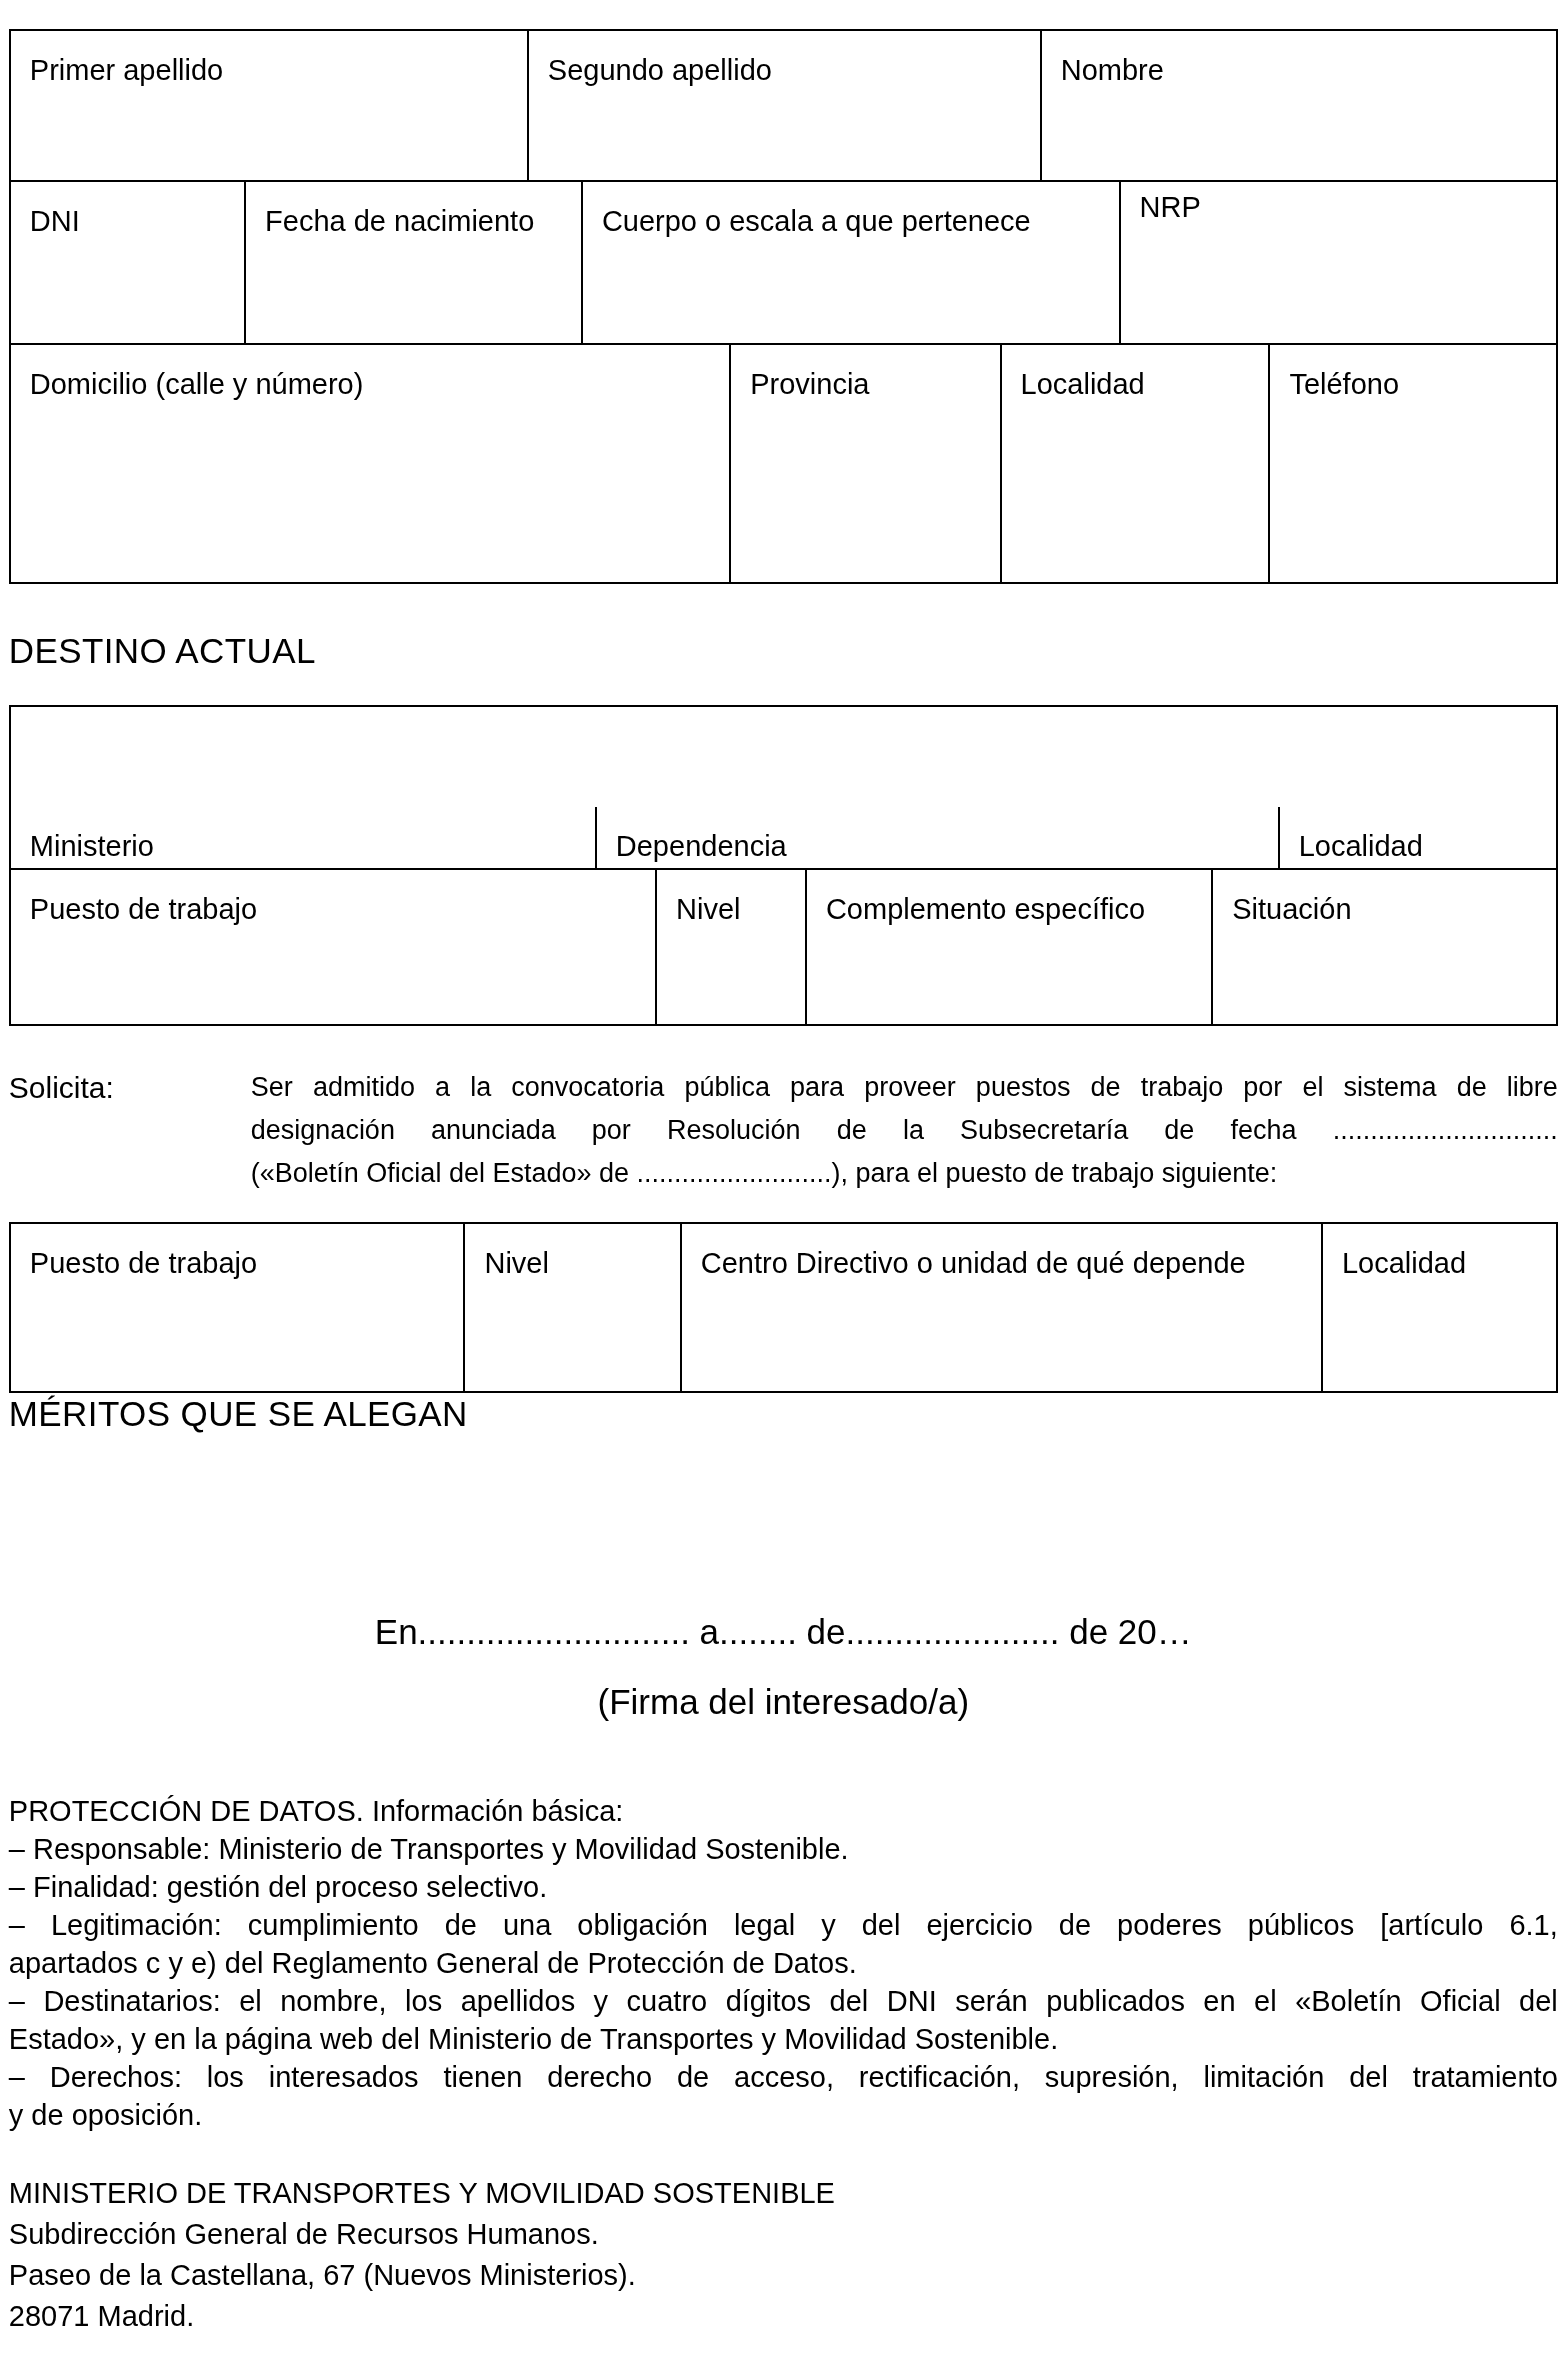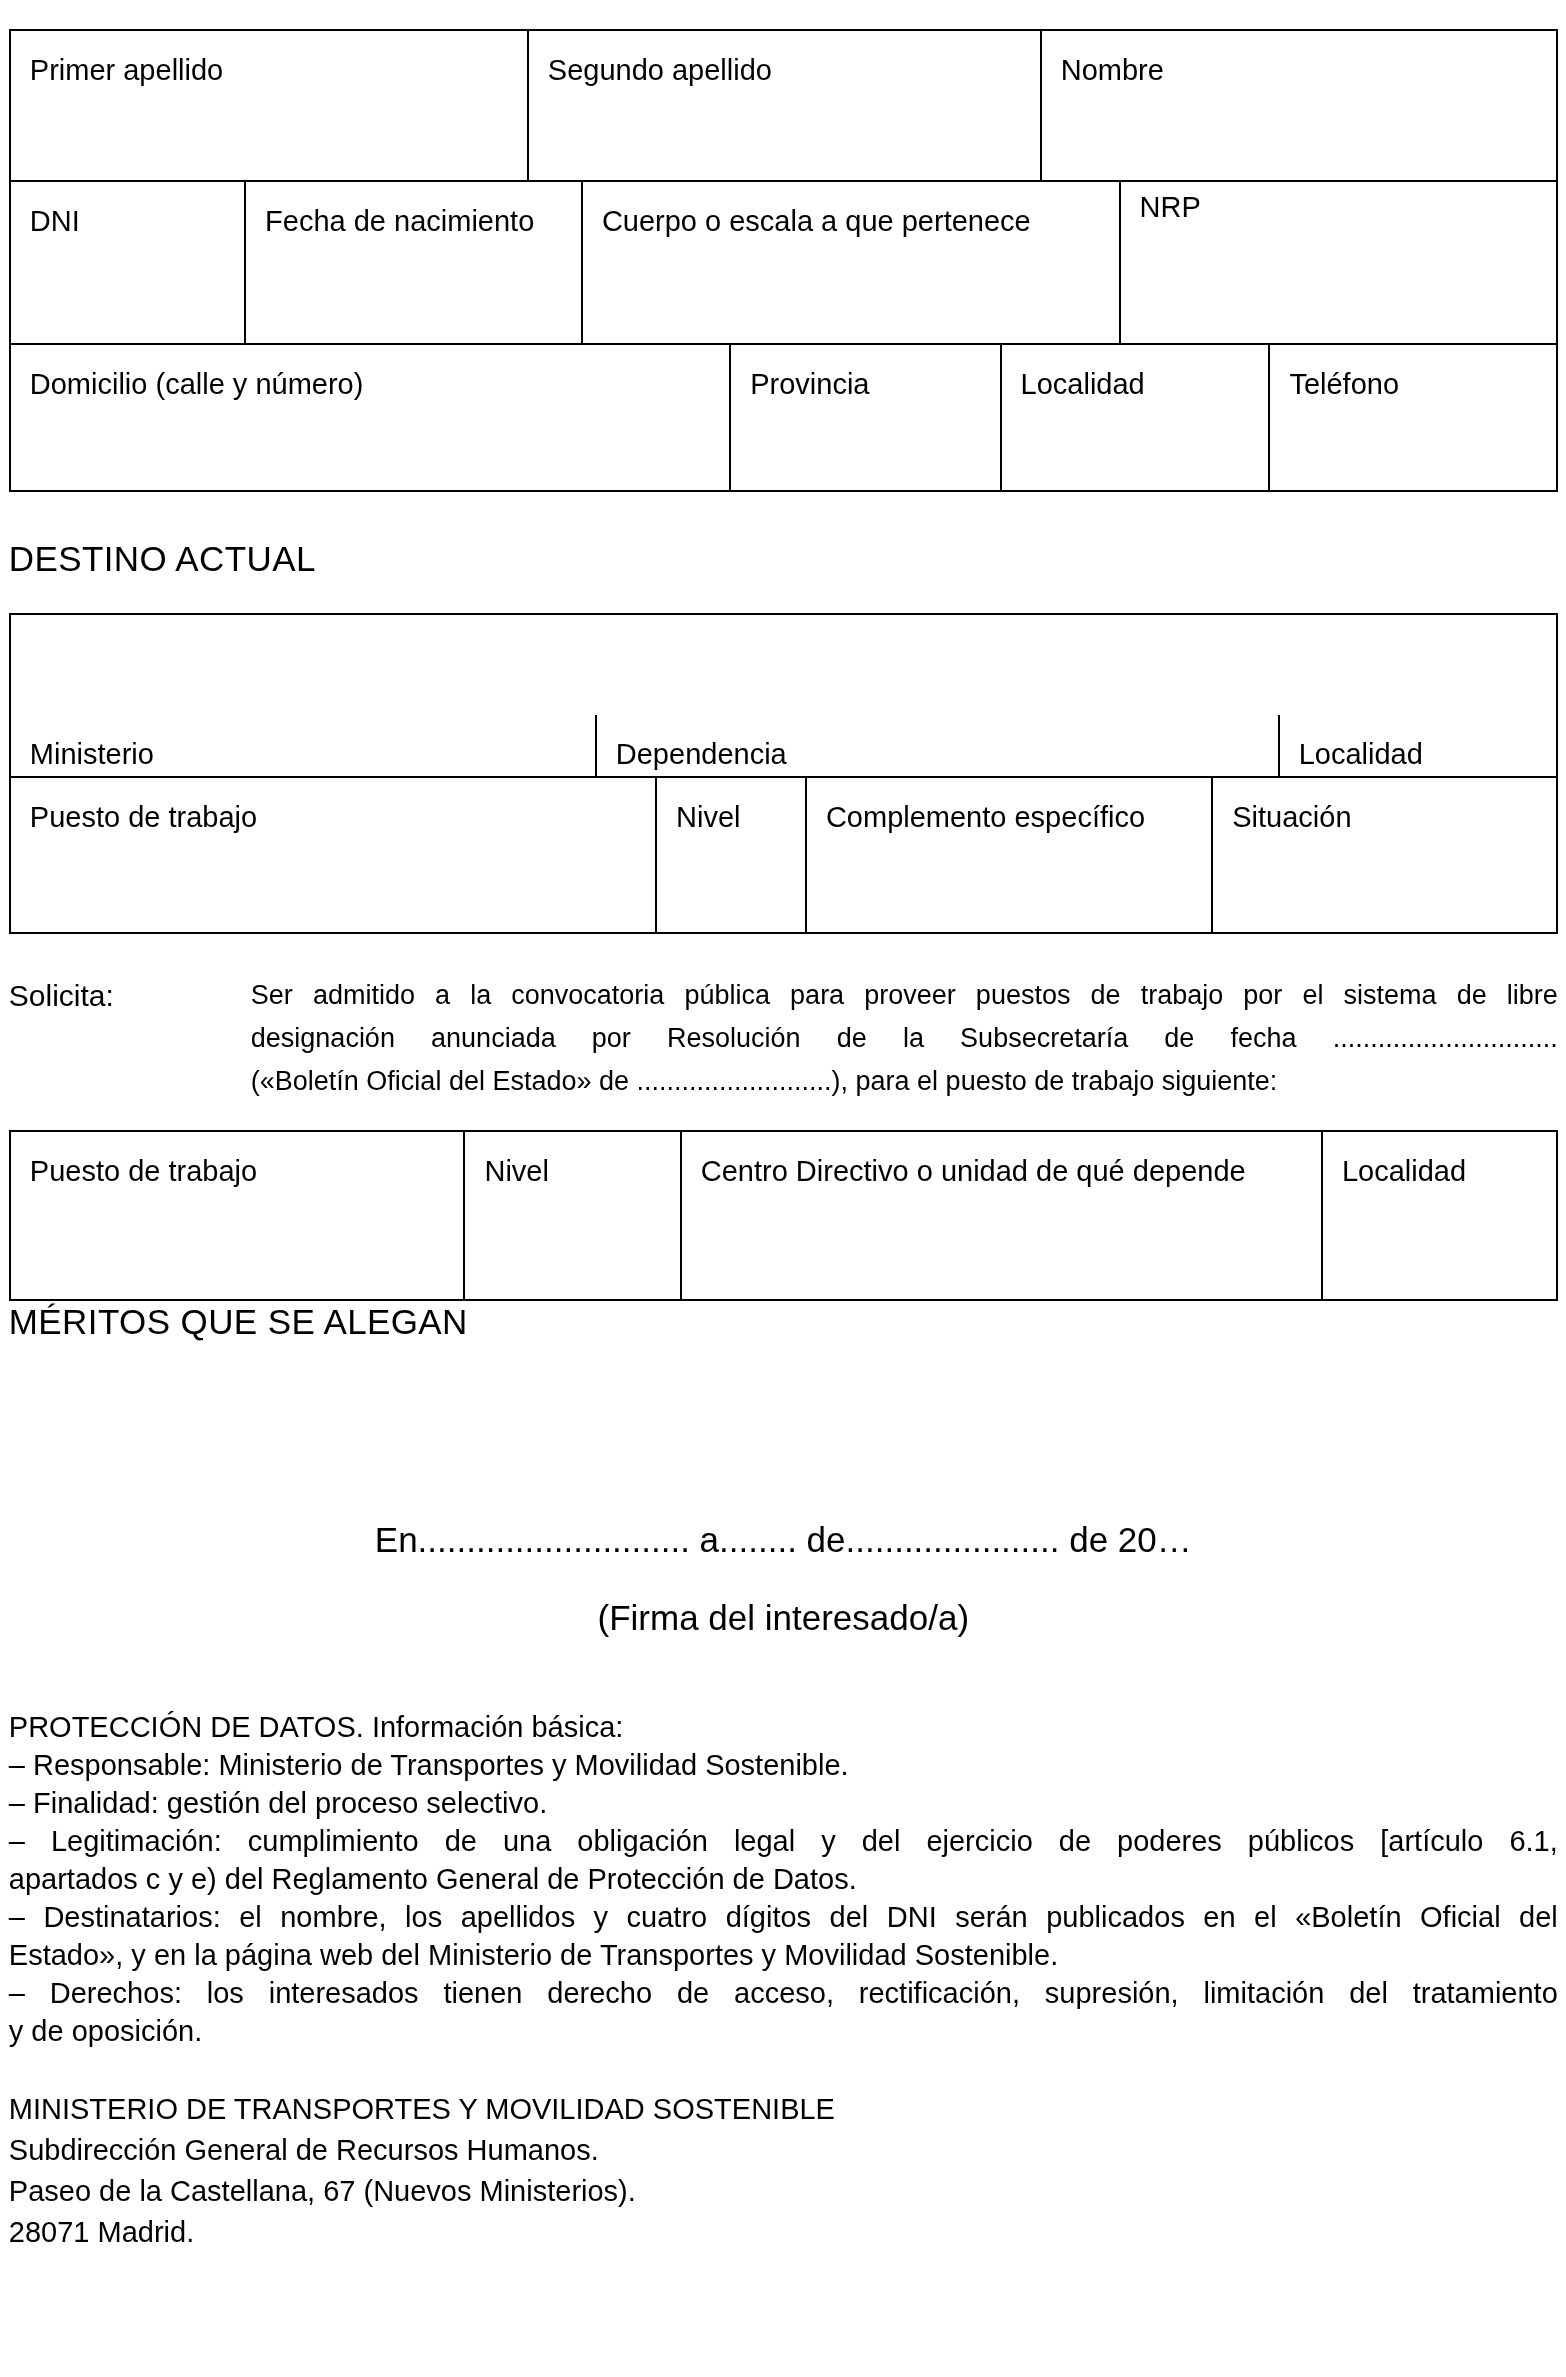--- a/index.html
+++ b/index.html
@@ -41,21 +41,21 @@
   .cell .lbl {
     font-size: 29px;
     line-height: 33px;
     white-space: nowrap;
   }
   .cell.top-label { padding-top: 8.8px; }
 
   .t1 { margin-top: 23.6px; }
   .t1 .r1 { height: 154px; }
   .t1 .r2 { height: 165px; }
-  .t1 .r3 { height: 149px; }
+  .t1 .r3 { height: 241px; }
 
   .h-destino { margin-top: 46px; }
   .t2 { margin-top: 33px; }
   .t2 .r1 { height: 166px; align-items: flex-end; }
   .t2 .r2 { height: 158px; }
 
   .t3 { margin-top: 24.5px; }
   .t3 .r1 { height: 171px; }
 
   
@@ -95,21 +95,21 @@
   .h-meritos { }
 
   
   .fecha-line {
     margin-top: 177px;
     text-align: center;
     font-size: 35px;
     line-height: 40px;
   }
   .firma-line {
-    margin-top: 38px;
+    margin-top: 30px;
     text-align: center;
     font-size: 35px;
     line-height: 40px;
   }
 
   
   .proteccion {
     margin-top: 70px;
     width: 1549px;
     font-size: 29px;

